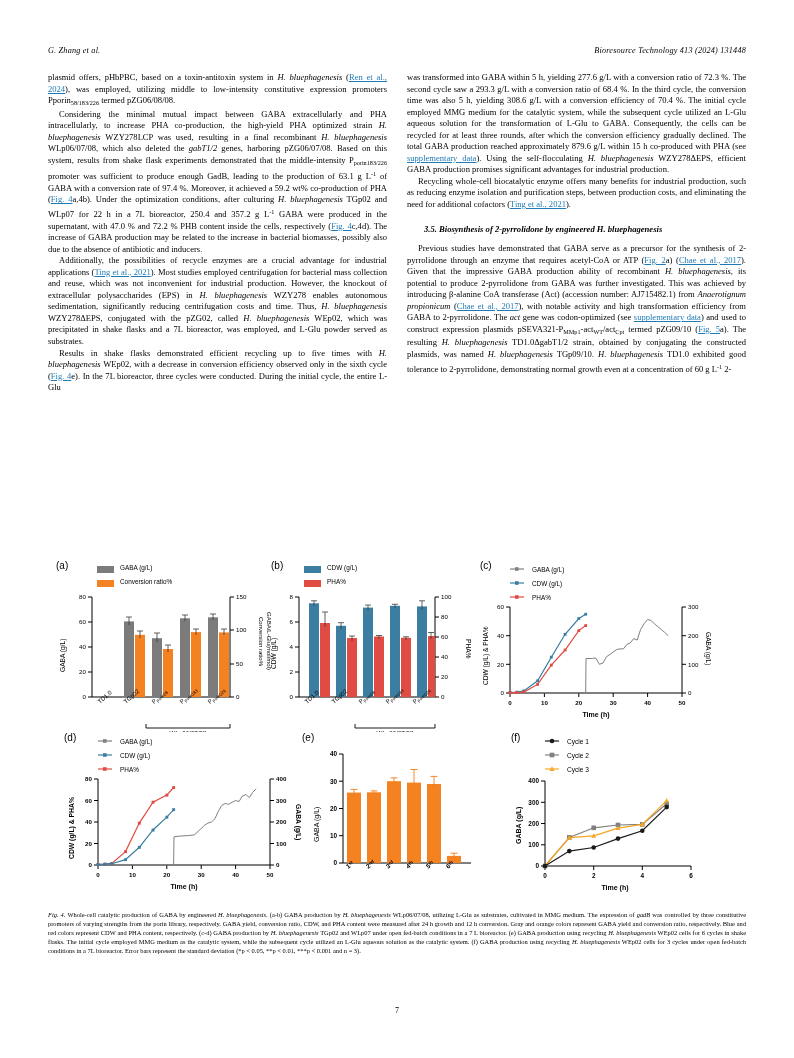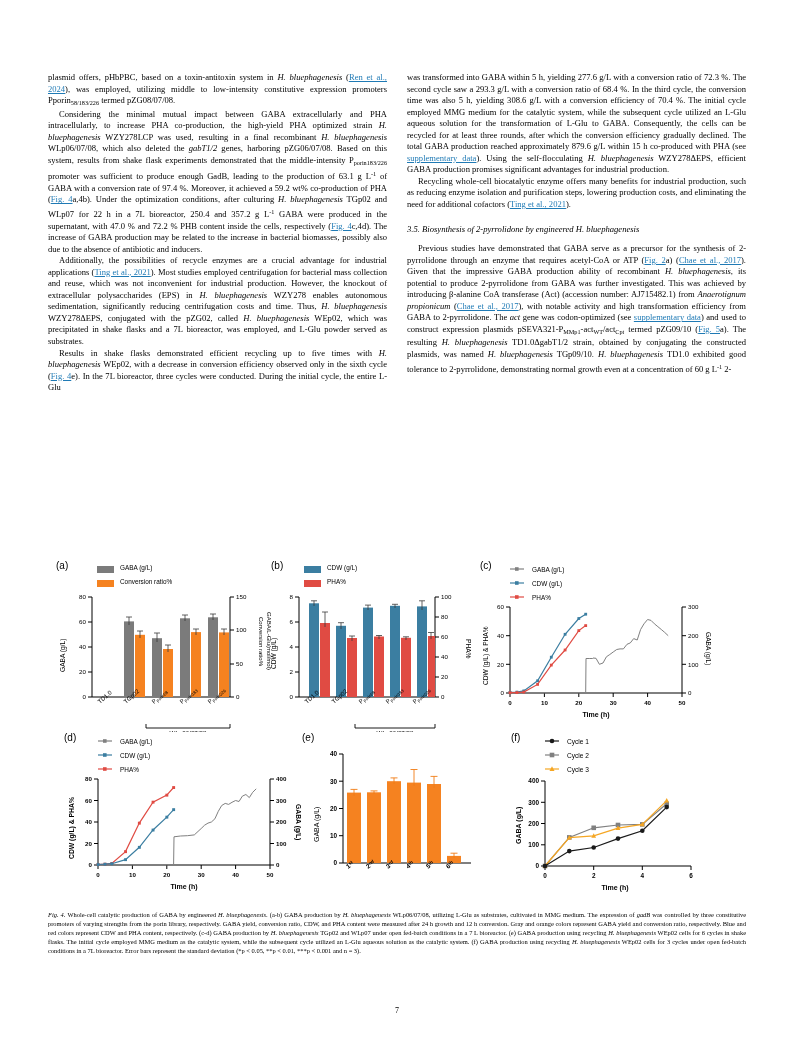--- a/index.html
+++ b/index.html
@@ -31,22 +31,22 @@
   p.body {
     margin:0 0 0 0;
     font-size:8.55px;
     line-height:11.55px;
     text-align:justify;
     text-justify:inter-word;
     hyphens:none;
   }
   p.body + p.body { text-indent:11px; }
   .sechead {
-    margin:13px 0 8px 0;
-    font-size:8.6px; font-style:italic; font-weight:normal;
+    margin:13px 0 8px 17px;
+    font-size:8.6px; font-style:italic; font-weight:bold;
     line-height:11.5px;
   }
   .sechead + p.body { text-indent:11px; }
   i, .it { font-style:italic; }
   .lnk { color:#1f7ab5; }
   sub { font-size:6.2px; vertical-align:-2px; }
   sup { font-size:6.2px; vertical-align:3px; }
 
   
   .figure {
@@ -75,37 +75,41 @@
     position:absolute; left:0; right:0; top:1006px; text-align:center;
     font-size:8px; font-family:"Liberation Serif", serif;
   }
   svg { display:block; }
 </style>
 </head>
 <body>
 
 <div class="page">
 
+  <div class="runhead">
+    <span class="left">G. Zhang et al.</span>
+    <span class="right">Bioresource Technology 413 (2024) 131448</span>
+  </div>
 
   <div class="columns">
 
     <div class="col">
-      <p class="body"><span>plasmid offers, pHbPBC, based on a toxin-antitoxin system in </span><i>H. bluephagenesis</i><span> (</span><a class="lnk" href="#">Ren et al., 2024</a><span>), was employed, utilizing middle to low-intensity constitutive expression promoters Pporin</span><sub>58/183/226</sub><span> termed pZG08/07/08.</span></p>
+      <p class="body"><span>plasmid offers, pHbPBC, based on a toxin-antitoxin system in </span><i>H. bluephagenesis</i><span> (</span><a class="lnk" href="#">Ren et al., 2024</a><span>), was employed, utilizing middle to low-intensity constitutive expression promoters Pporin</span><sub>58/183/226</sub><span> termed pZG06/08/08.</span></p>
 
       <p class="body"><span>Considering the minimal mutual impact between GABA extracellularly and PHA intracellularly, to increase PHA co-production, the high-yield PHA optimized strain </span><i>H. bluephagenesis</i><span> WZY278LCP was used, resulting in a final recombinant </span><i>H. bluephagenesis</i><span> WLp06/07/08, which also deleted the </span><i>gabT1/2</i><span> genes, harboring pZG06/07/08. Based on this system, results from shake flask experiments demonstrated that the middle-intensity P</span><sub>porin183/226</sub><span> promoter was sufficient to produce enough GadB, leading to the production of 63.1 g L</span><sup>-1</sup><span> of GABA with a conversion rate of 97.4 %. Moreover, it achieved a 59.2 wt% co-production of PHA (</span><a class="lnk" href="#">Fig. 4</a><span>a,4b). Under the optimization conditions, after culturing </span><i>H. bluephagenesis</i><span> TGp02 and WLp07 for 22 h in a 7L bioreactor, 250.4 and 357.2 g L</span><sup>-1</sup><span> GABA were produced in the supernatant, with 47.0 % and 72.2 % PHB content inside the cells, respectively (</span><a class="lnk" href="#">Fig. 4</a><span>c,4d). The increase of GABA production may be related to the increase in bacterial biomasses, possibly also due to the absence of antibiotic and inducers.</span></p>
 
       <p class="body"><span>Additionally, the possibilities of recycle enzymes are a crucial advantage for industrial applications (</span><a class="lnk" href="#">Ting et al., 2021</a><span>). Most studies employed centrifugation for bacterial mass collection and reuse, which was not inconvenient for industrial production. However, the knockout of extracellular polysaccharides (EPS) in </span><i>H. bluephagenesis</i><span> WZY278 enables autonomous sedimentation, significantly reducing centrifugation costs and time. Thus, </span><i>H. bluephagenesis</i><span> WZY278ΔEPS, conjugated with the pZG02, called </span><i>H. bluephagenesis</i><span> WEp02, which was precipitated in shake flasks and a 7L bioreactor, was employed, and L-Glu powder served as substrates.</span></p>
 
       <p class="body"><span>Results in shake flasks demonstrated efficient recycling up to five times with </span><i>H. bluephagenesis</i><span> WEp02, with a decrease in conversion efficiency observed only in the sixth cycle (</span><a class="lnk" href="#">Fig. 4</a><span>e). In the 7L bioreactor, three cycles were conducted. During the initial cycle, the entire L-Glu</span></p>
     </div>
 
     <div class="col">
       <p class="body"><span>was transformed into GABA within 5 h, yielding 277.6 g/L with a conversion ratio of 72.3 %. The second cycle saw a 293.3 g/L with a conversion ratio of 68.4 %. In the third cycle, the conversion time was also 5 h, yielding 308.6 g/L with a conversion efficiency of 70.4 %. The initial cycle employed MMG medium for the catalytic system, while the subsequent cycle utilized an L-Glu aqueous solution for the transformation of L-Glu to GABA. Consequently, the cells can be recycled for at least three rounds, after which the conversion efficiency gradually declined. The total GABA production reached approximately 879.6 g/L within 15 h co-produced with PHA (see </span><a class="lnk" href="#">supplementary data</a><span>). Using the self-flocculating </span><i>H. bluephagenesis</i><span> WZY278ΔEPS, efficient GABA production promises significant advantages for industrial production.</span></p>
 
-      <p class="body"><span>Recycling whole-cell biocatalytic enzyme offers many benefits for industrial production, such as reducing enzyme isolation and purification steps, lowering production costs, and eliminating the need for additional cofactors (</span><a class="lnk" href="#">Ting et al., 2021</a><span>).</span></p>
+      <p class="body"><span>Recycling whole-cell biocatalytic enzyme offers many benefits for industrial production, such as reducing enzyme isolation and purification steps, between production costs, and eliminating the need for additional cofactors (</span><a class="lnk" href="#">Ting et al., 2021</a><span>).</span></p>
 
       <div class="sechead"><span>3.5.</span><span>  Biosynthesis of 2-pyrrolidone by engineered </span><span>H. bluephagenesis</span></div>
 
       <p class="body"><span>Previous studies have demonstrated that GABA serve as a precursor for the synthesis of 2-pyrrolidone through an enzyme that requires acetyl-CoA or ATP (</span><a class="lnk" href="#">Fig. 2</a><span>a) (</span><a class="lnk" href="#">Chae et al., 2017</a><span>). Given that the impressive GABA production ability of recombinant </span><i>H. bluephagenesis</i><span>, its potential to produce 2-pyrrolidone from GABA was further investigated. This was achieved by introducing β-alanine CoA transferase (Act) (accession number: AJ715482.1) from </span><i>Anaerotignum propionicum</i><span> (</span><a class="lnk" href="#">Chae et al., 2017</a><span>), with notable activity and high transformation efficiency from GABA to 2-pyrrolidone. The </span><i>act</i><span> gene was codon-optimized (see </span><a class="lnk" href="#">supplementary data</a><span>) and used to construct expression plasmids pSEVA321-P</span><sub>MMp1</sub><span>-act</span><sub>WT</sub><span>/act</span><sub>Cpt</sub><span> termed pZG09/10 (</span><a class="lnk" href="#">Fig. 5</a><span>a). The resulting </span><i>H. bluephagenesis</i><span> TD1.0ΔgabT1/2 strain, obtained by conjugating the constructed plasmids, was named </span><i>H. bluephagenesis</i><span> TGp09/10. </span><i>H. bluephagenesis</i><span> TD1.0 exhibited good tolerance to 2-pyrrolidone, demonstrating normal growth even at a concentration of 60 g L</span><sup>-1</sup><span> 2-</span></p>
     </div>
   </div>
 
   <div class="figure">
     <div class="fig-grid">
 

